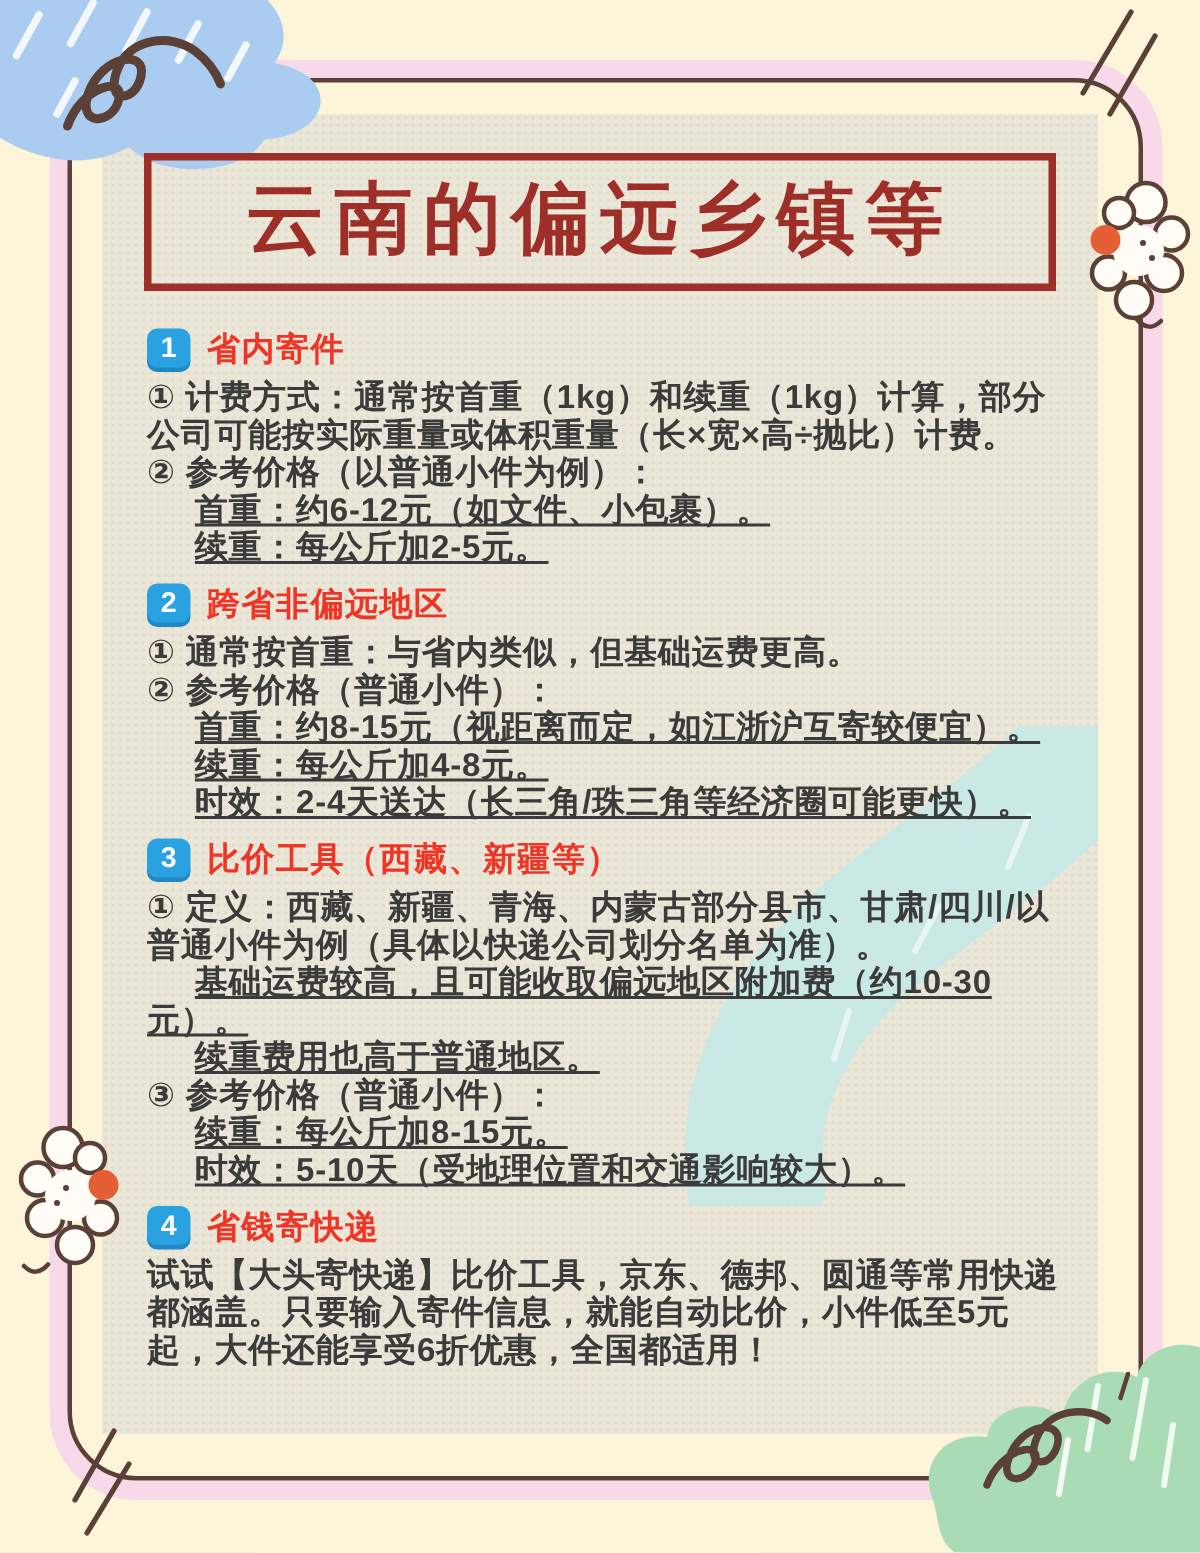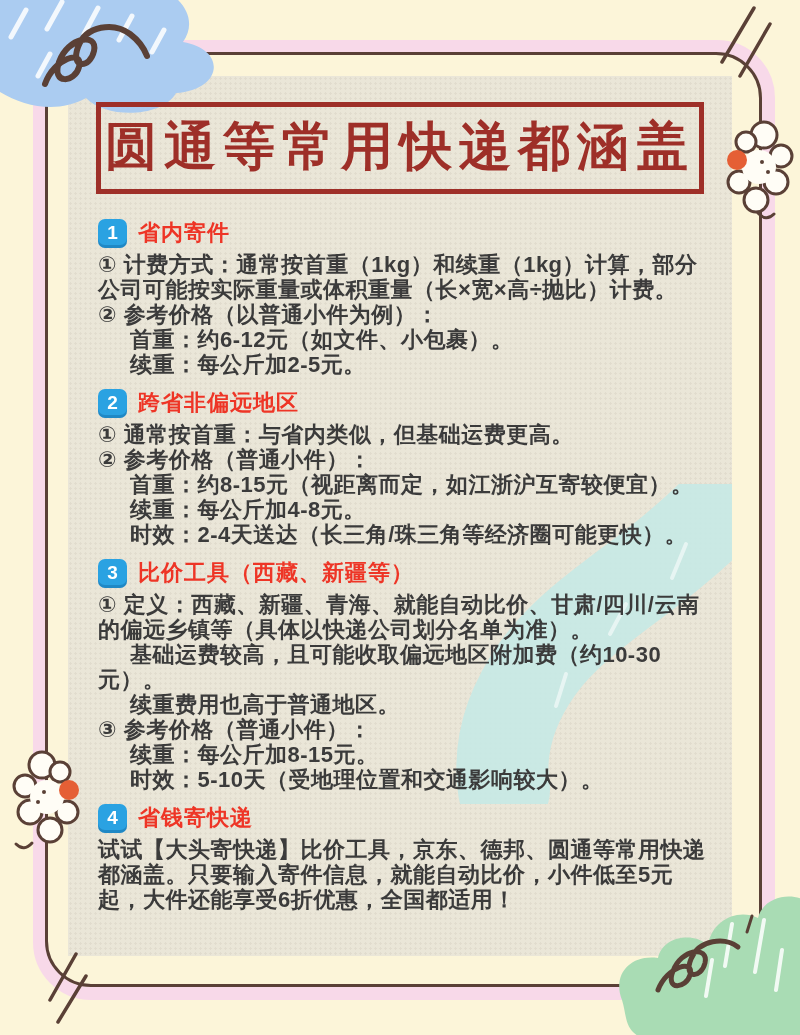--- a/index.html
+++ b/index.html
@@ -44,40 +44,40 @@
     display:flex;align-items:center;justify-content:center;
   }
   .sec-head h2{
     margin:0;font-size:22px;line-height:30px;font-weight:800;
     color:var(--header-red,#ee3526);letter-spacing:1px;
   }
   .sec-body p{
     margin:0;font-size:22px;line-height:25px;font-weight:600;
     color:var(--text-dark,#3b3b3b);letter-spacing:.5px;
   }
-  .sec-body p.ind{text-indent:1.45em;}
+  .sec-body p.ind{text-indent:1.45em;text-decoration:underline;}
   
   .art{position:absolute;pointer-events:none;}
   .swoosh{position:absolute;left:318px;top:408px;z-index:1;}
 </style>
 </head>
 <body>
 
 <div class="frame-band"></div>
 <div class="frame-line"></div>
 
 <div class="card">
 
   <svg class="swoosh" width="350" height="320" viewBox="0 0 350 320">
     <path d="M330,28 C262,96 192,128 152,184 C122,226 112,266 118,306" fill="none" style="stroke:var(--swoosh-teal,#c6e9e5)" stroke-width="92" stroke-linecap="round" opacity="0.9"></path>
     <path d="M300,60 l-14,34 M240,120 l-16,30 M180,190 l-10,32" fill="none" stroke="#ffffff" stroke-width="4" stroke-linecap="round" opacity="0.55"></path>
   </svg>
 
   <div class="title-box">
-    <h1>圆通等常用快递都涵盖</h1>
+    <h1>云南的偏远乡镇等</h1>
   </div>
 
   <section>
     <div class="sec-head">
       <span class="badge">1</span>
       <h2>省内寄件</h2>
     </div>
     <div class="sec-body">
       <p>① 计费方式：通常按首重（1kg）和续重（1kg）计算，部分公司可能按实际重量或体积重量（长×宽×高÷抛比）计费。</p>
       <p>② 参考价格（以普通小件为例）：</p>
@@ -99,21 +99,21 @@
       <p class="ind">时效：2-4天送达（长三角/珠三角等经济圈可能更快）。</p>
     </div>
   </section>
 
   <section>
     <div class="sec-head">
       <span class="badge">3</span>
       <h2>比价工具（西藏、新疆等）</h2>
     </div>
     <div class="sec-body">
-      <p>① 定义：西藏、新疆、青海、就能自动比价、甘肃/四川/云南的偏远乡镇等（具体以快递公司划分名单为准）。</p>
+      <p>① 定义：西藏、新疆、青海、内蒙古部分县市、甘肃/四川/以普通小件为例（具体以快递公司划分名单为准）。</p>
       <p class="ind">基础运费较高，且可能收取偏远地区附加费（约10-30元）。</p>
       <p class="ind">续重费用也高于普通地区。</p>
       <p>③ 参考价格（普通小件）：</p>
       <p class="ind">续重：每公斤加8-15元。</p>
       <p class="ind">时效：5-10天（受地理位置和交通影响较大）。</p>
     </div>
   </section>
 
   <section>
     <div class="sec-head">

